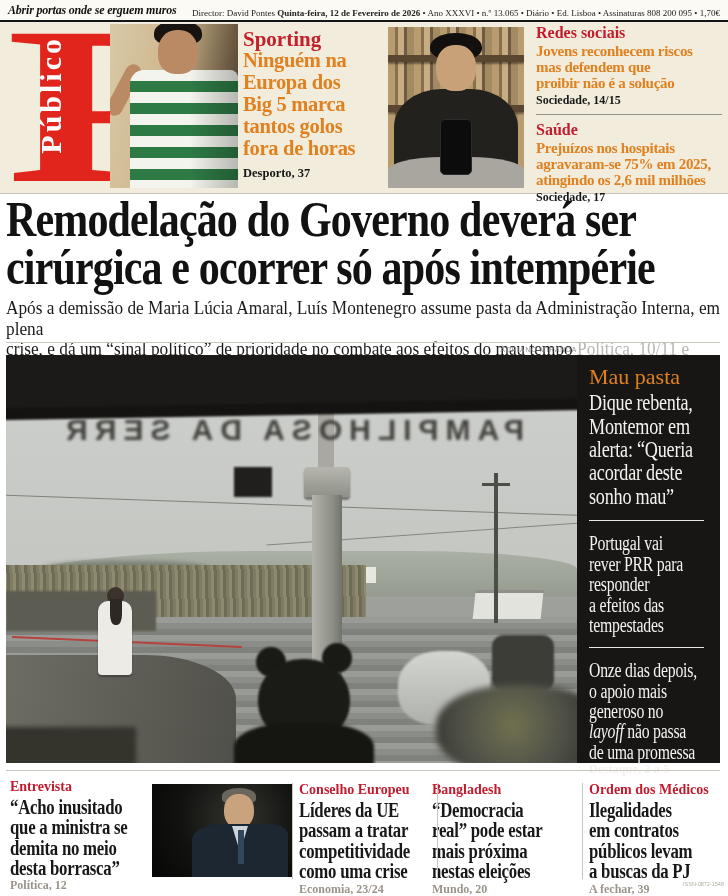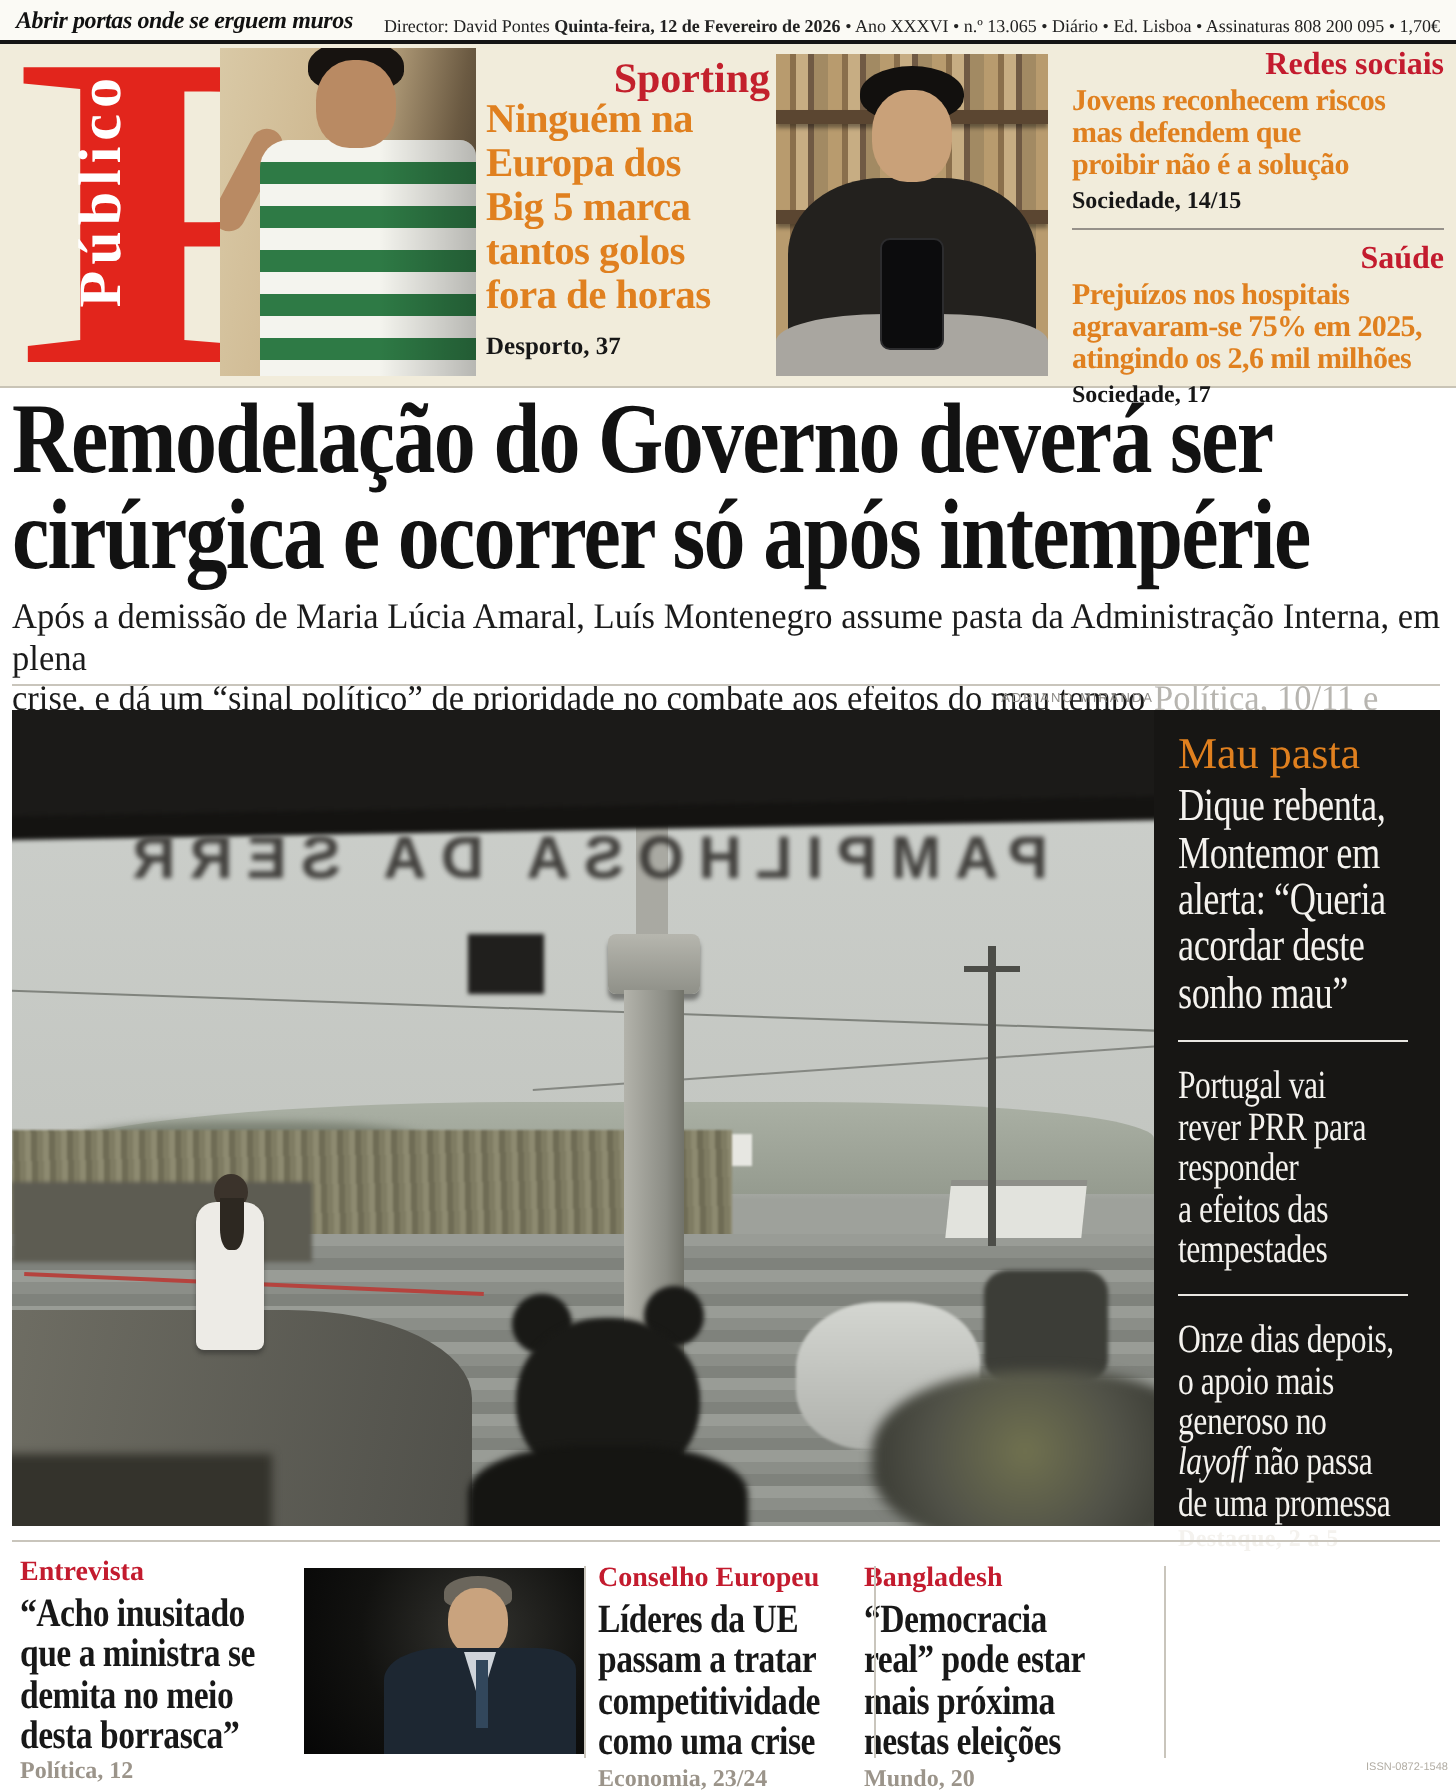--- a/index.html
+++ b/index.html
@@ -27,21 +27,21 @@
   .player-photo { position:absolute; left:104px; top:0px; width:128px; height:164px; overflow:hidden;
     background:linear-gradient(100deg,#d9c9a6 0%,#cdb68e 45%,#6b5a42 80%,#403528 100%); }
   .player-arm { position:absolute; left:6px; top:38px; width:16px; height:56px; background:#b98a63; border-radius:8px; transform:rotate(28deg); }
   .player-head { position:absolute; left:48px; top:6px; width:40px; height:44px; background:#b98a63; border-radius:46% 46% 42% 42%; }
   .player-hair { position:absolute; left:44px; top:-4px; width:48px; height:26px; background:#171310; border-radius:50% 50% 40% 40%; }
   .player-shirt { position:absolute; left:20px; top:46px; width:108px; height:118px; border-radius:14px 8px 0 0;
     background:repeating-linear-gradient(180deg,#f4f4ee 0 11px,#2e7a45 11px 22px); }
   .player-shirt-shade { position:absolute; left:20px; top:46px; width:108px; height:118px; border-radius:14px 8px 0 0;
     background:linear-gradient(90deg,rgba(0,0,0,0) 55%,rgba(0,0,0,0.25)); }
 
-  .story-kicker { color:#c31b2e; font-weight:bold;text-align:right; }
+  .story-kicker { color:#c31b2e; font-weight:bold; }
   .story-headline { color:#e0801f; font-weight:bold; white-space:pre-line; }
   .story-ref { color:#171717; font-weight:bold; }
 
   .sporting { position:absolute; left:243px; top:6px; width:142px; }
   .sporting .story-kicker { font-size:21px; line-height:1.05; }
   .sporting .story-headline { font-size:20.5px; line-height:1.07; letter-spacing:-0.3px; }
   .sporting .story-ref { font-size:12.5px; margin-top:6px; }
 
   .phone-photo { position:absolute; left:388px; top:5px; width:136px; height:161px; overflow:hidden;
     background:repeating-linear-gradient(90deg,#b89b6e 0 7px,#8a6f4c 7px 10px,#c7ad83 10px 16px,#705a44 16px 19px,#a28a63 19px 26px); }
@@ -304,20 +304,28 @@
 
   <div class="bcol bcol3">
     <div class="b-kicker">Bangladesh</div>
     <div class="b-headline">“Democracia
 real” pode estar
 mais próxima
 nestas eleições</div>
     <div class="b-ref">Mundo, 20</div>
   </div>
 
+  <div class="bcol bcol4">
+    <div class="b-kicker">Ordem dos Médicos</div>
+    <div class="b-headline">Ilegalidades
+em contratos
+públicos levam
+a buscas da PJ</div>
+    <div class="b-ref">A fechar, 39</div>
+  </div>
 
   <div class="vline vl1"></div>
   <div class="vline vl2"></div>
   <div class="vline vl3"></div>
 
   <div class="issn">ISSN-0872-1548</div>
 
 </div>
 
 </body></html>

